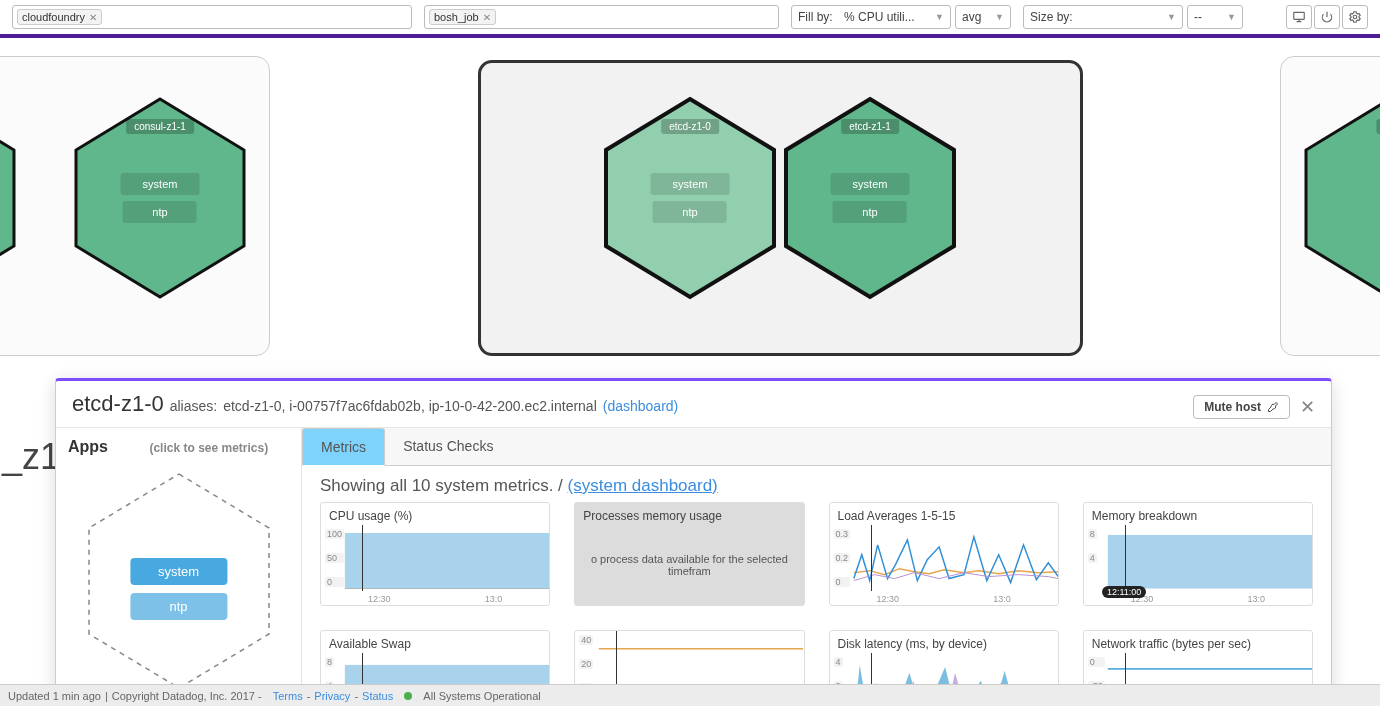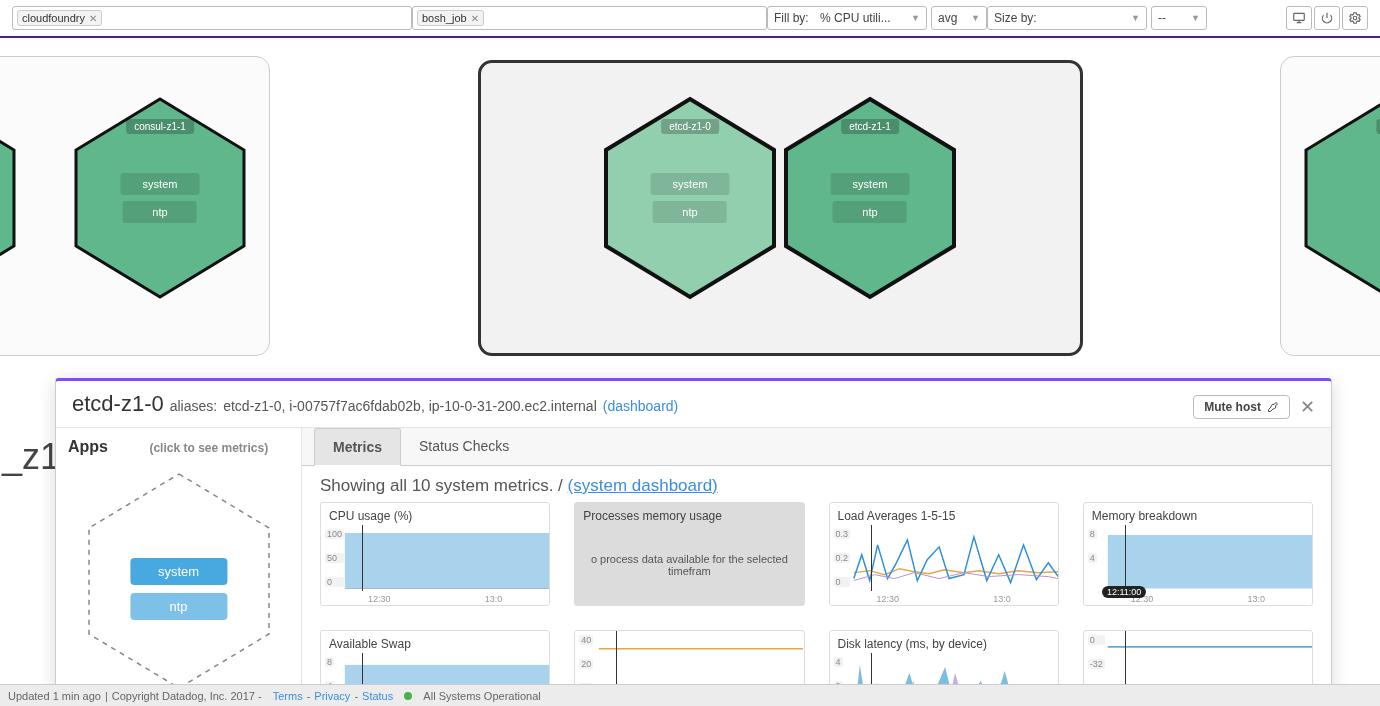--- a/index.html
+++ b/index.html
@@ -1,19 +1,19 @@
 <!DOCTYPE html>
 <html><head>
 <meta charset="utf-8">
 <style>
   * { box-sizing: border-box; margin: 0; padding: 0; }
   body { font-family: -apple-system, BlinkMacSystemFont, "Segoe UI", Helvetica, Arial, sans-serif; font-size: 12px; color: #333; background: #fff; overflow: hidden; }
 
   
-  .toolbar { display: flex; align-items: center; gap: 0; padding: 6px 12px; border-bottom: 2px solid #4c1d95; height: 38px; }
+  .toolbar { display: flex; align-items: center; gap: 12px; padding: 6px 12px; border-bottom: 4px solid #4c1d95; height: 38px; }
   .tagbox { display: flex; align-items: center; border: 1px solid #bbb; border-radius: 3px; background: #fff; padding: 2px 4px; min-width: 400px; height: 24px; }
   .tagbox.small { min-width: 355px; }
   .tag { display: inline-flex; align-items: center; background: #f3f3f3; border: 1px solid #ccc; border-radius: 3px; padding: 1px 4px; font-size: 11px; gap: 4px; }
   .tag-x { color: #888; cursor: pointer; font-size: 10px; }
   .selectbox { display: inline-flex; align-items: center; border: 1px solid #bbb; border-radius: 3px; background: #fff; height: 24px; padding: 0 6px; font-size: 12px; color: #444; gap: 4px; position: relative; }
   .selectbox .caret { color: #999; font-size: 9px; margin-left: auto; }
   .select-group { display: flex; gap: 4px; }
   .toolbar-icons { margin-left: auto; display: flex; gap: 2px; }
   .tb-icon { width: 26px; height: 24px; border: 1px solid #bbb; border-radius: 3px; display: flex; align-items: center; justify-content: center; color: #666; background: #fff; cursor: pointer; }
 
@@ -49,21 +49,21 @@
 
   .dash-hex { position: relative; width: 200px; height: 230px; margin-top: 10px; }
   .dash-hex svg { position: absolute; inset: 0; }
   .dash-btns { position: absolute; top: 92px; left: 50%; transform: translateX(-50%); display: flex; flex-direction: column; gap: 8px; }
   .dash-btn { background: #7ec1e8; color: #fff; font-size: 13px; padding: 6px 28px; border-radius: 4px; text-align: center; }
   .dash-btn.sel { background: #47a9df; }
 
   .panel-main { flex: 1; display: flex; flex-direction: column; min-width: 0;}
   .tabs { display: flex; border-bottom: 1px solid #ccc; background: #f7f7f7; }
   .tab { padding: 10px 18px; font-size: 14px; color: #555; cursor: pointer; }
-  .tab.active { background: #e5e5e5; border: 1px solid #ccc; border-bottom: 1px solid #fff; margin-bottom: -1px; font-weight: 700; border-radius: 3px 3px 0 0; margin-left: 12px;}
+  .tab.active { background: #7dd3fc; border: 1px solid #ccc; border-bottom: 1px solid #fff; margin-bottom: -1px; font-weight: 400; border-radius: 3px 3px 0 0;}
   .metrics-head { padding: 10px 18px 6px; color: #555; font-size: 17px; }
   .metrics-head a { color: #3b8de0; }
 
   .grid { display: grid; grid-template-columns: repeat(4, 1fr); gap: 24px; padding: 0 18px 10px; overflow-y: auto; }
   .card { border: 1px solid #ddd; border-radius: 3px; background: #fff; display: flex; flex-direction: column; position: relative; }
   .card-title { font-size: 12px; color: #444; padding: 6px 8px 2px; }
   .card-body { height: 80px; position: relative; }
   .card.grey { background: #dcdcdc; }
   .card.grey .msg { position: absolute; top: 50%; left: 50%; transform: translate(-50%, -50%); font-size: 11px; color: #555; text-align: center; width: 95%; }
 
@@ -213,21 +213,21 @@
       </svg>
     <div class="hex-btns" style="top:120px;">
       <div class="hex-btn">ntp</div>
     </div>
   </div>
 
   <div class="panel">
     <div class="panel-head">
       <span class="panel-title">etcd-z1-0</span>
       <span class="panel-alias-label">aliases:</span>
-      <span class="panel-alias">etcd-z1-0, i-00757f7ac6fdab02b, ip-10-0-31-200.ec2.internal</span>
+      <span class="panel-alias">etcd-z1-0, i-00757f7ac6fdab02b, ip-10-0-42-200.ec2.internal</span>
       <a href="#" class="panel-dash">(dashboard)</a>
       <div class="panel-head-right">
         <button class="mute-btn">
           <span>Mute host</span>
           <svg width="12" height="12" viewBox="0 0 24 24" fill="none" stroke="currentColor" stroke-width="2">
               <path d="M14 7a4 4 0 0 0-5.6 4.6L3 17v4h4l5.4-5.4A4 4 0 0 0 17 10l4-4-3-3-4 4z"></path>
             </svg>
         </button>
         <span class="close-x">✕</span>
       </div>
@@ -368,20 +368,21 @@
               <div class="axis-y">
                   <span>4</span>
                   <span>2</span>
                   <span>0</span>
                 </div>
               <div class="vbar"></div>
             </div>
           </div>
 
           <div class="card">
+            <div class="card-title">Network traffic (bytes per sec)</div>
             <div class="card-body">
               <svg class="mini" viewBox="0 0 230 80" preserveAspectRatio="none">
                 <line x1="24" y1="16" x2="230" y2="16" stroke="#5aaedb" stroke-width="2"></line>
                 <line x1="24" y1="56" x2="230" y2="56" stroke="#b691d6" stroke-width="2"></line>
               </svg>
               <div class="axis-y">
                   <span>0</span>
                   <span>-32</span>
                 </div>
               <div class="vbar"></div>

